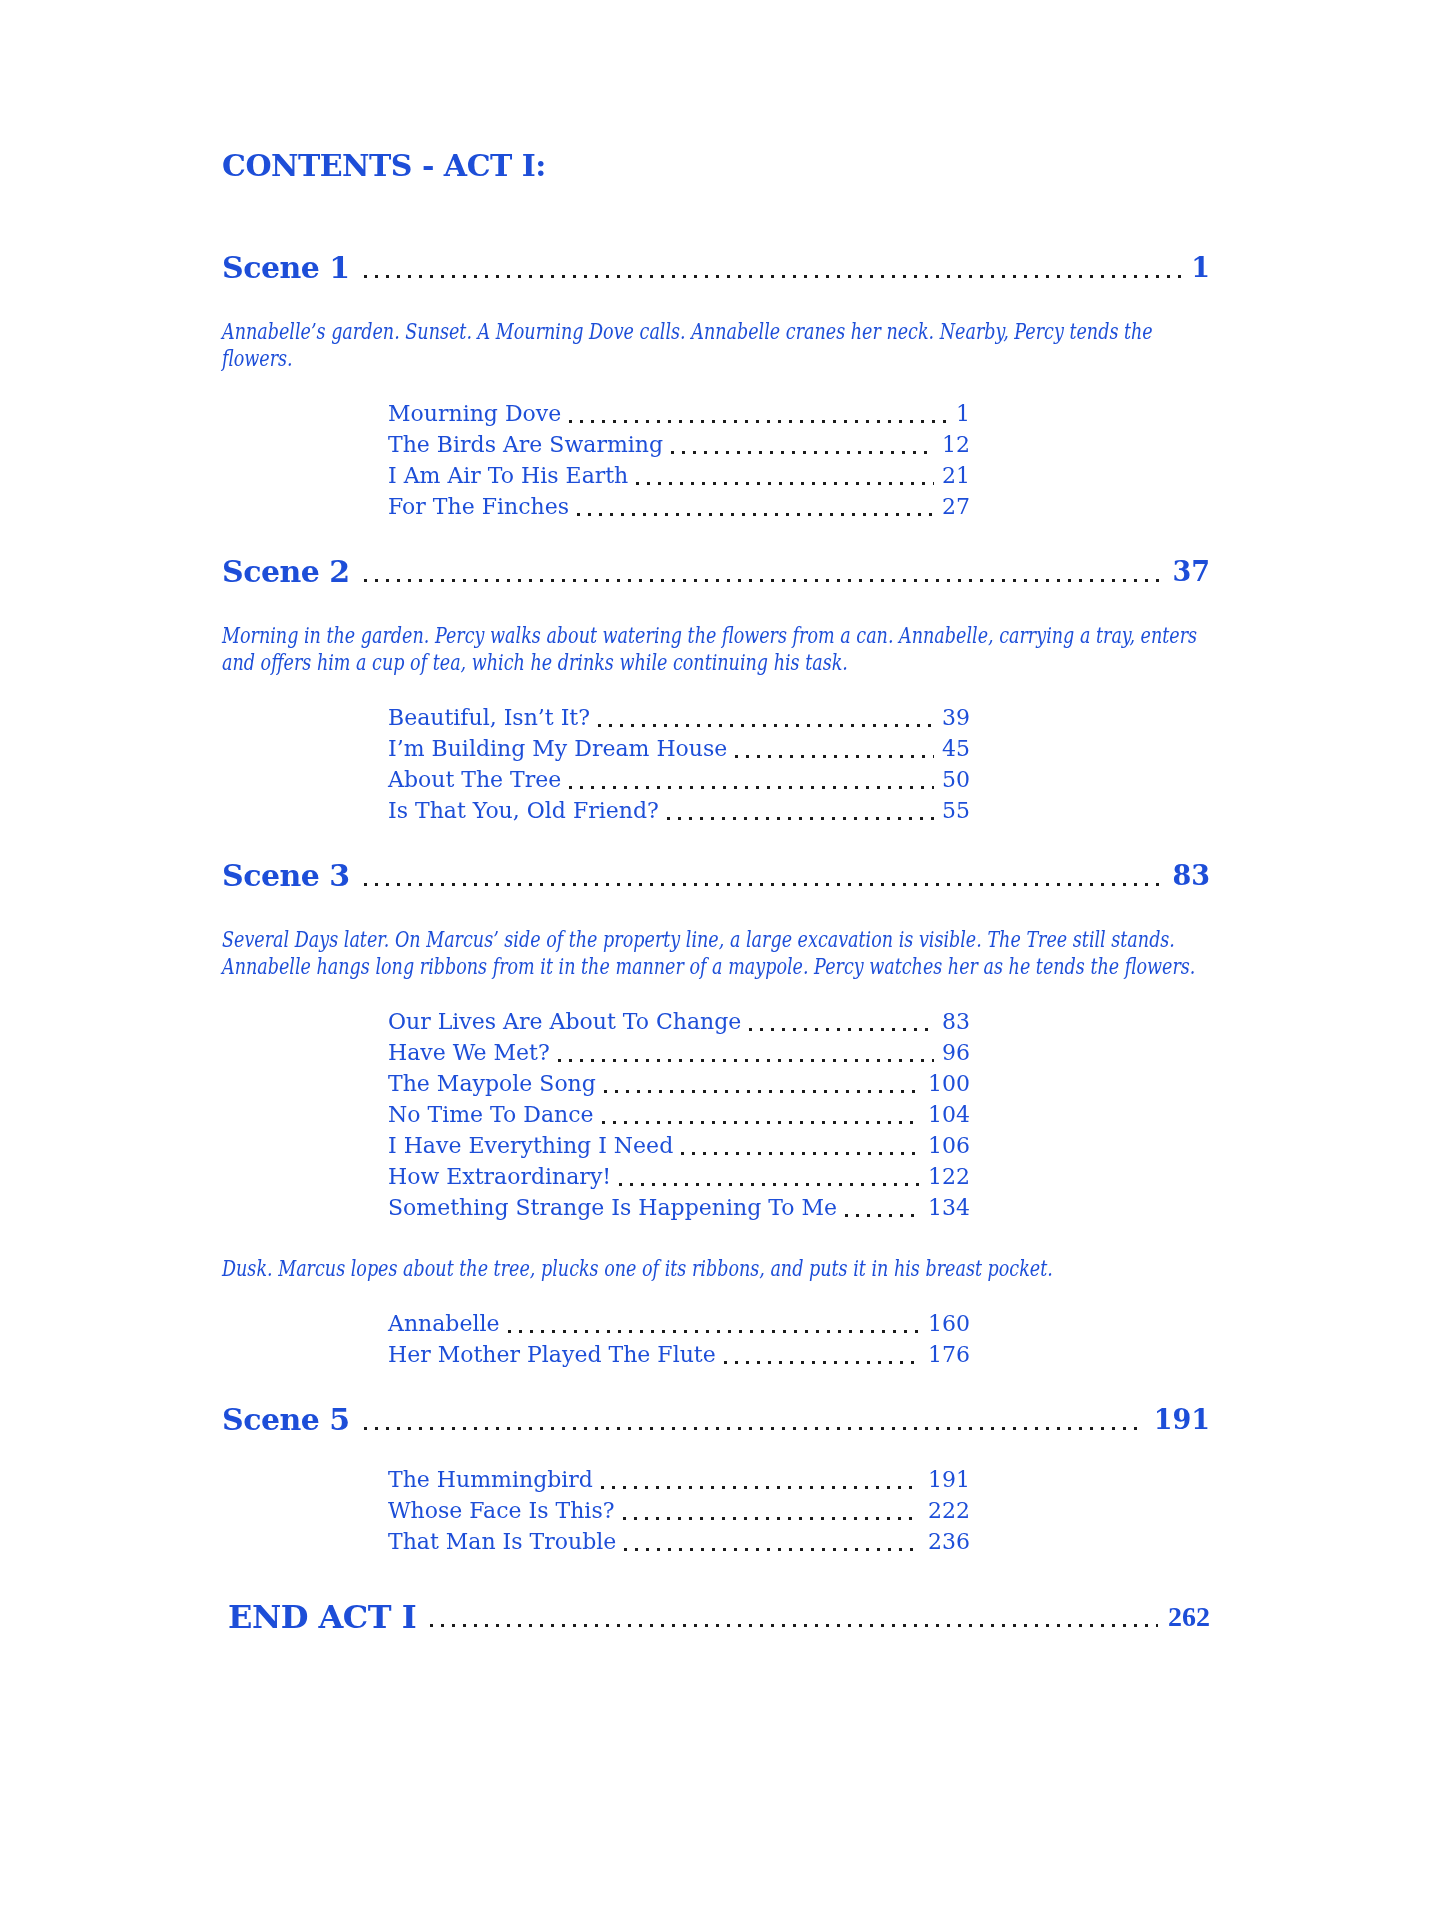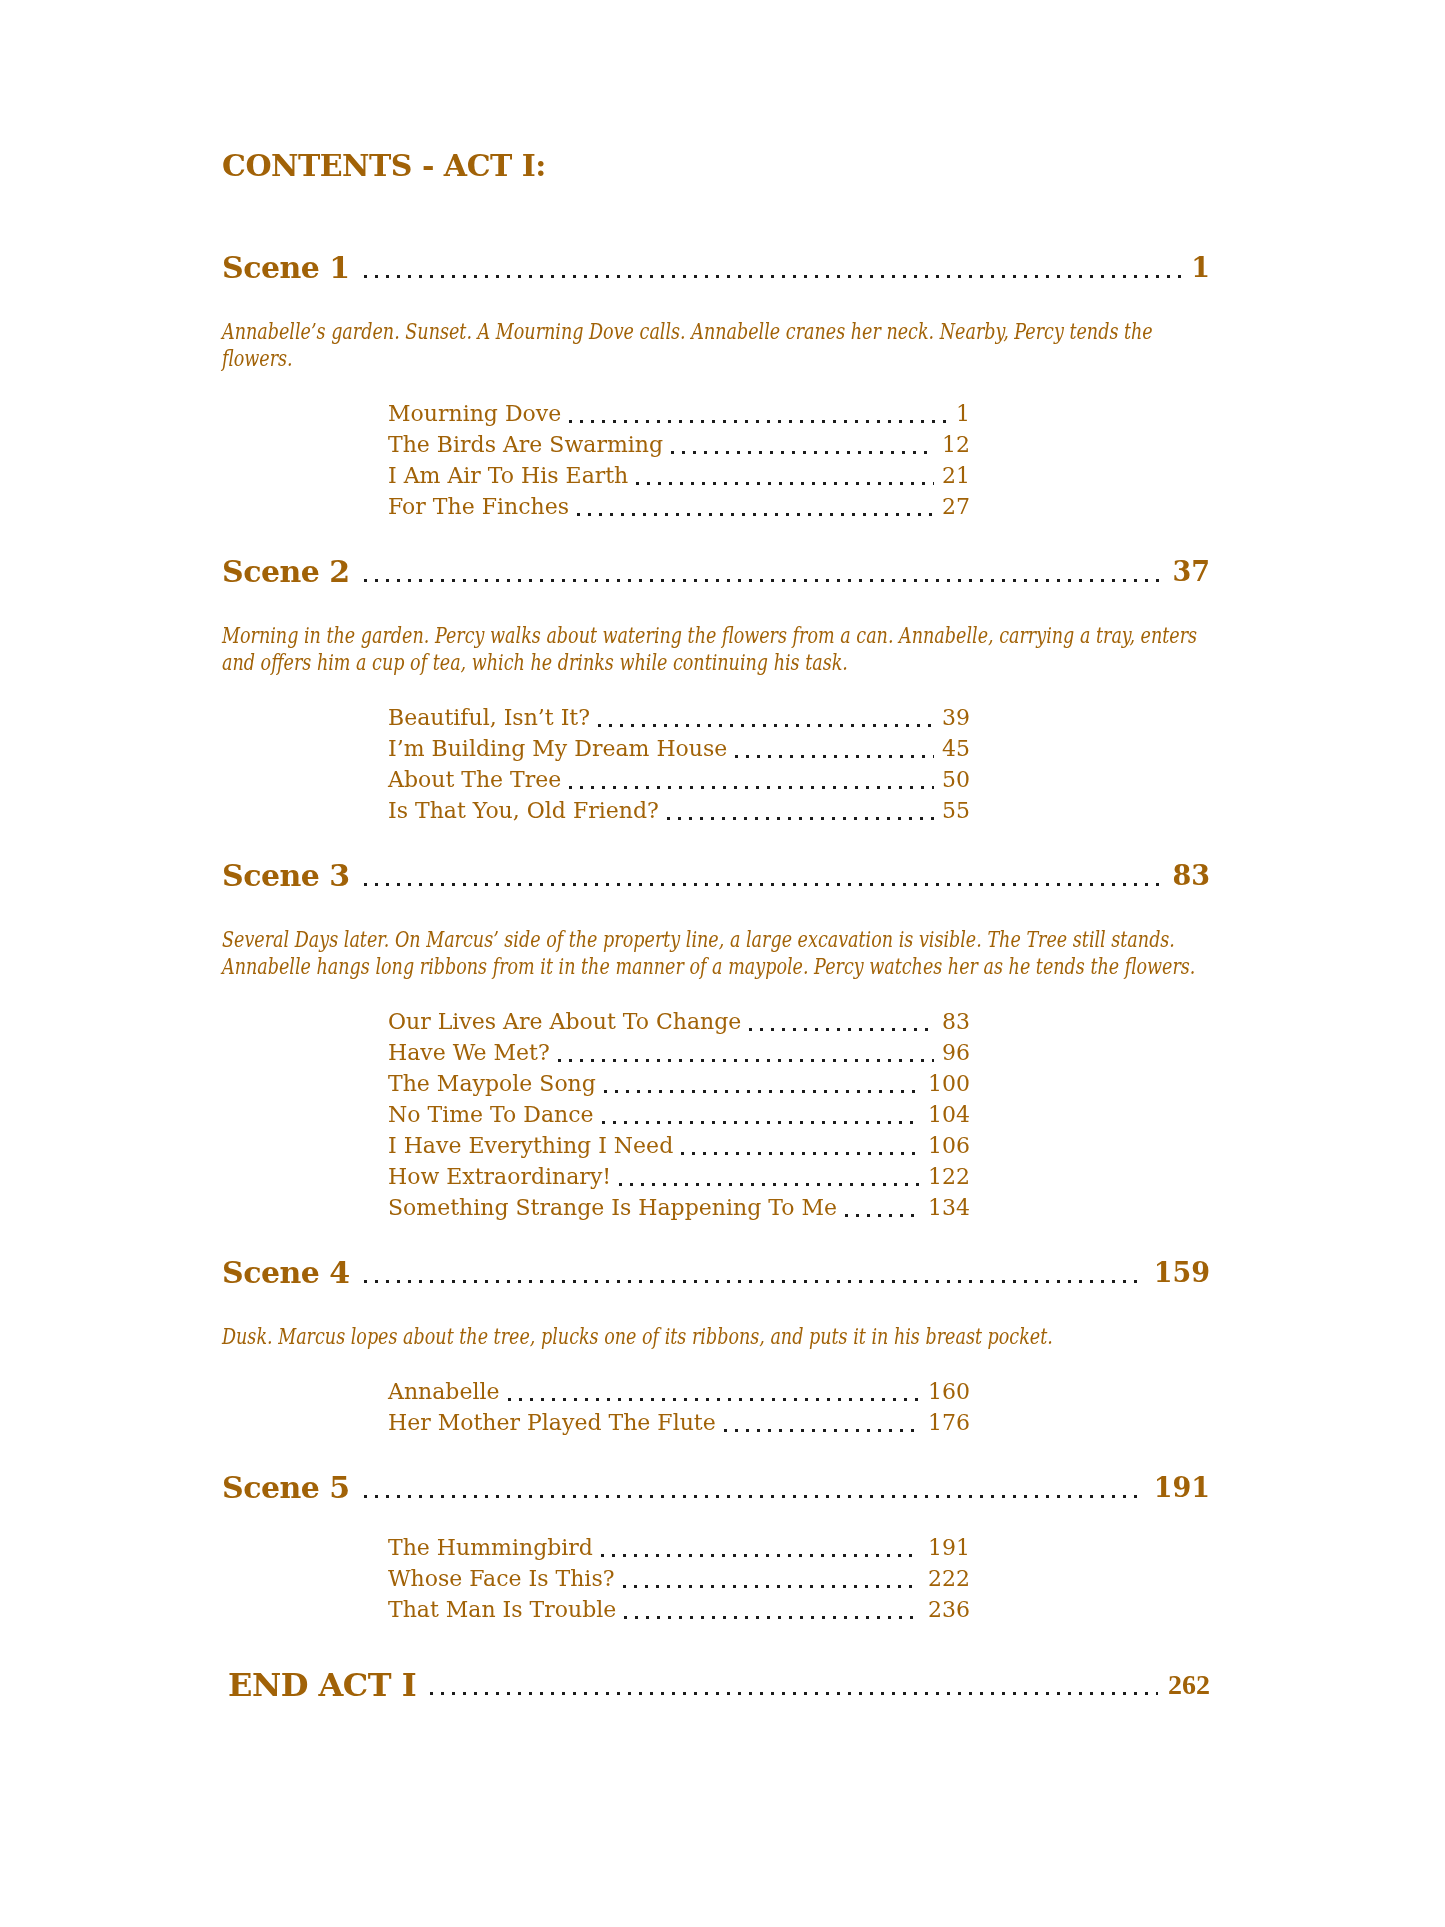--- a/index.html
+++ b/index.html
@@ -10,21 +10,21 @@
   .page {
     position: relative;
     width: 1445px;
     height: 1927px;
     margin: 0 auto;
     background: #ffffff;
     box-sizing: border-box;
     padding: 148px 235px 0 222px;
     overflow: hidden;
     font-family: "DejaVu Serif", "Liberation Serif", serif;
-    color: #a16207;
+    color: #1d4ed8;
   }
   .title {
     margin: 0;
     font-size: 30px;
     font-weight: bold;
     letter-spacing: -0.5px;
     line-height: 36px;
     white-space: nowrap;
   }
   .scene { margin: 0; }
@@ -205,25 +205,20 @@
         <span class="song-page">122</span>
       </div>
       <div class="song-row">
         <span class="song-title">Something Strange Is Happening To Me</span>
         <span class="leader leader-song"></span>
         <span class="song-page">134</span>
       </div>
     </div>
   </section>
   <section class="scene">
-    <div class="scene-head">
-      <span class="scene-label">Scene 4</span>
-      <span class="leader leader-scene"></span>
-      <span class="scene-page">159</span>
-    </div>
     <div class="desc-wrap">
       <p class="desc">Dusk. Marcus lopes about the tree, plucks one of its ribbons, and puts it in his breast pocket.</p>
     </div>
     <div class="songs">
 
       <div class="song-row">
         <span class="song-title">Annabelle</span>
         <span class="leader leader-song"></span>
         <span class="song-page">160</span>
       </div>

